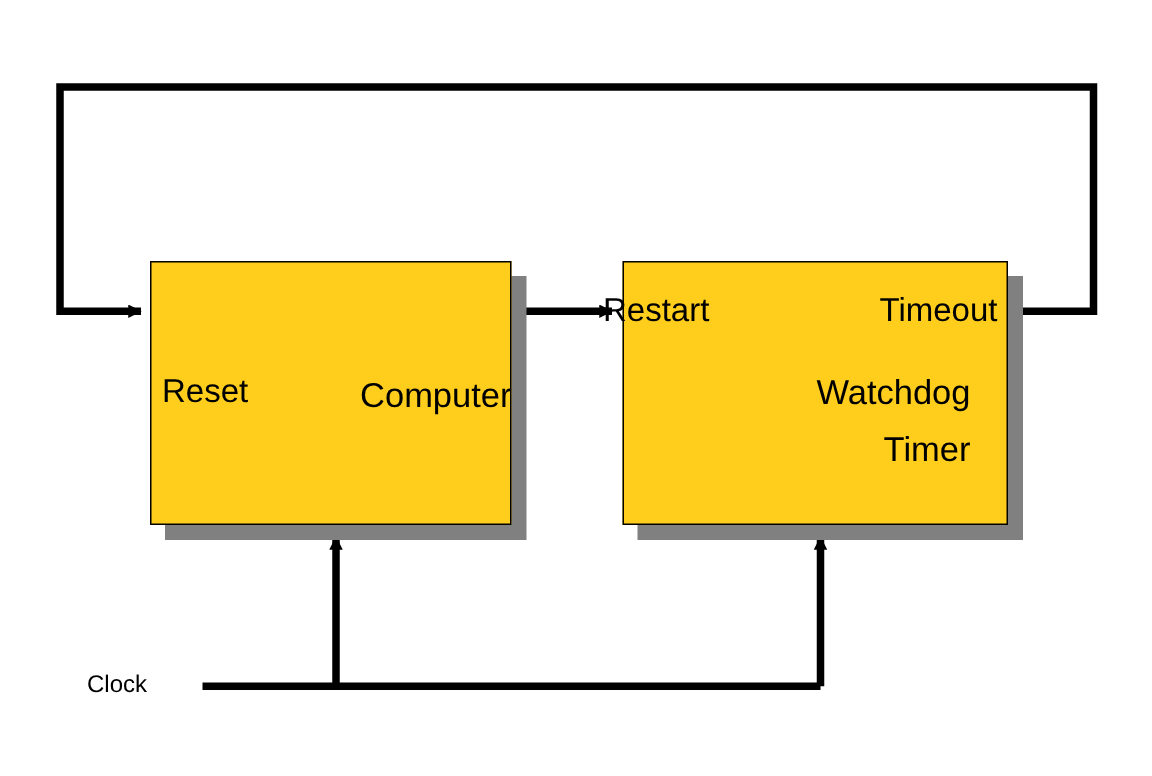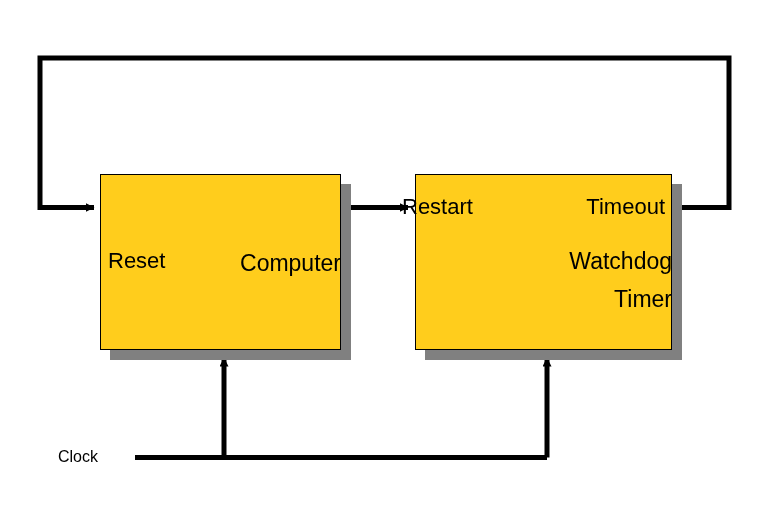--- a/index.html
+++ b/index.html
@@ -97,18 +97,18 @@
 
   <div class="blk-shadow" style="left:110px; top:184px; width:241px; height:176px;"></div>
   <div class="blk-body" style="left:100px; top:174px; width:241px; height:176px;"></div>
   <div class="port-label" style="left:108px; top:204px;margin-top:46px;">Reset</div>
   <div class="blk-title" style="left:100px; top:244px; width:241px;">Computer</div>
 
   <div class="blk-shadow" style="left:425px; top:184px; width:257px; height:176px;"></div>
   <div class="blk-body" style="left:415px; top:174px; width:257px; height:176px;"></div>
   <div class="port-label" style="left:402px; top:196px;">Restart</div>
   <div class="port-label" style="left:415px; top:196px; width:250px; text-align:right;">Timeout</div>
-  <div class="blk-title" style="left:415px; top:242px; width:257px;">Watchdog
+  <div class="blk-title" style="left:390px; top:242px; width:257px;">Watchdog
 Timer</div>
 
   <div class="wire-label" style="left:58px; top:445px;">Clock</div>
 
 </div>
 
 </body></html>

